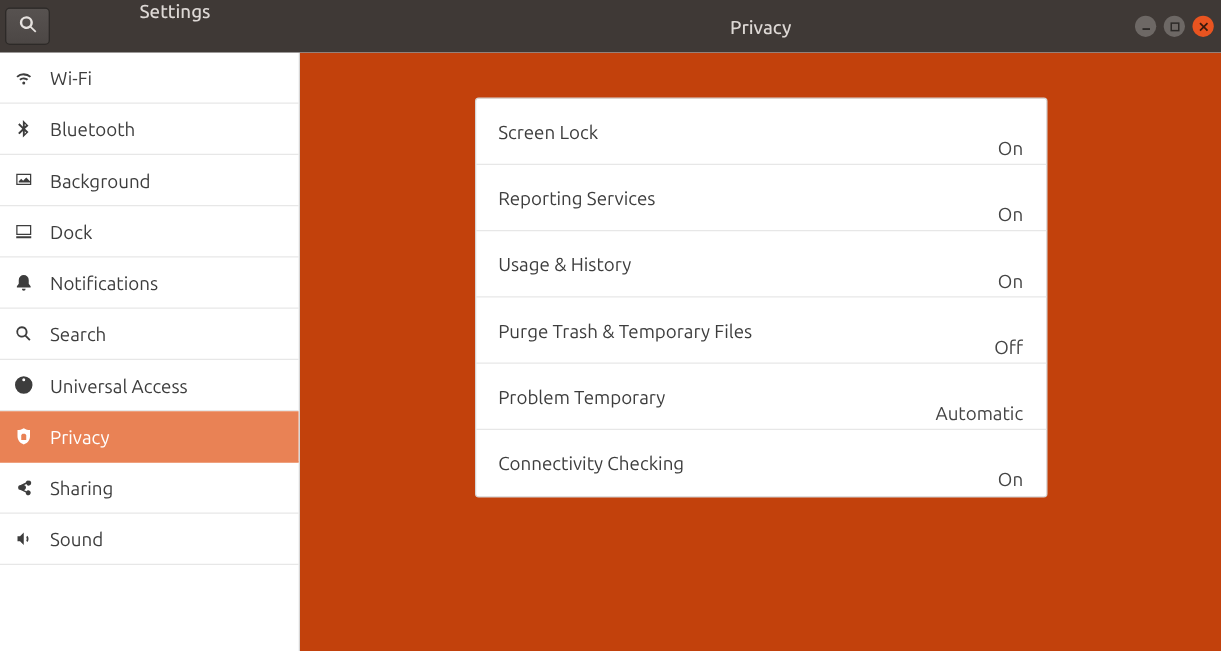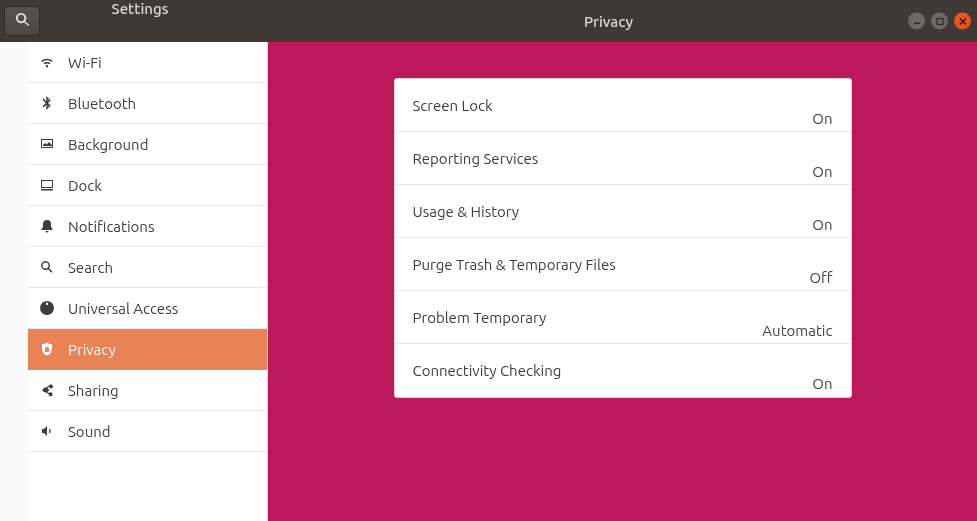--- a/index.html
+++ b/index.html
@@ -77,21 +77,20 @@
 .wc-close { background: #e95420; color: #3a1a0c; }
 .wc svg { width: 8px; height: 8px; fill: currentColor; }
 
 .body-row { flex: 1; display: flex; overflow: hidden; }
 
 .sidebar {
   width: 240px;
   background: #fff;
   border-right: 1px solid #d6d6d6;
   overflow-y: auto;
-  margin-left: 28px;
 }
 .side-item {
   height: 41px;
   display: flex;
   align-items: center;
   padding: 0 10px;
   gap: 12px;
   border-bottom: 1px solid #e7e7e7;
   cursor: pointer;
   color: #3d3d3d;
@@ -104,21 +103,21 @@
 .side-item .icon {
   width: 18px; height: 18px; display: flex; align-items: center; justify-content: center;
   color: #3d3d3d;
 }
 .side-item.selected .icon { color: #fff; }
 .side-item .icon svg { width: 16px; height: 16px; fill: currentColor; }
 .side-item .label { font-size: 15px; }
 
 .content {
   flex: 1;
-  background: #be185d;
+  background: #c2410c;
   padding: 36px 0 0 0;
   display: flex;
   justify-content: center;
   align-items: flex-start;
 }
 .list-box {
   width: 458px;
   border: 1px solid #d6d6d6;
   border-radius: 3px;
   background: #fff;

